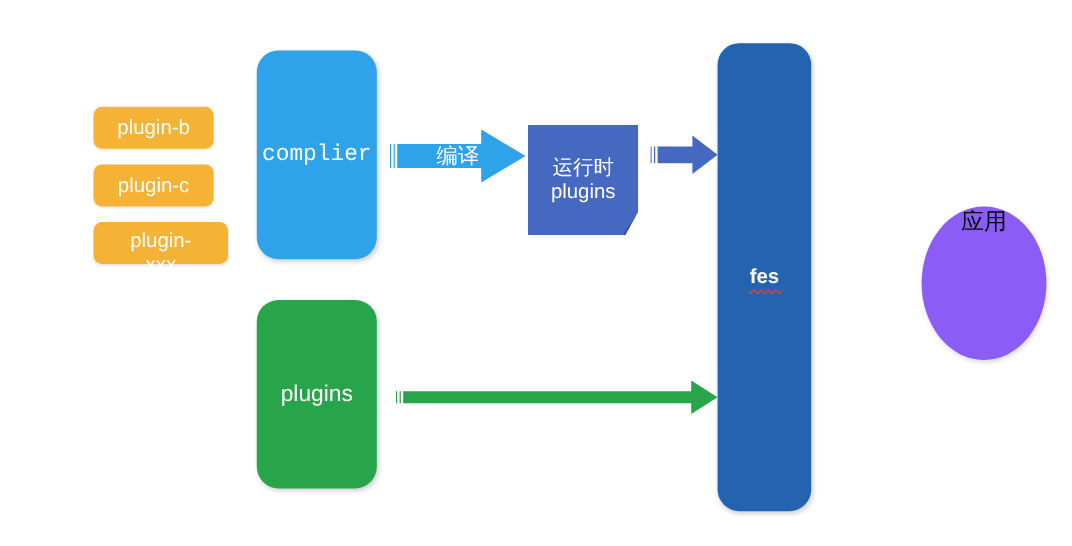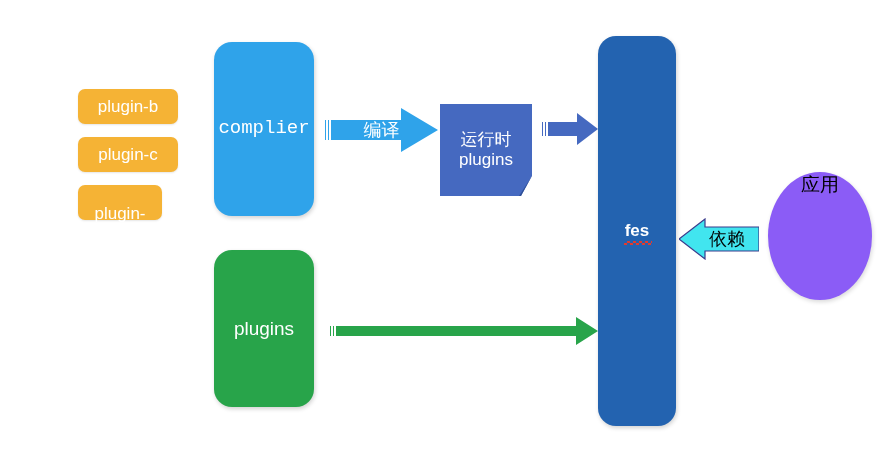--- a/index.html
+++ b/index.html
@@ -147,21 +147,21 @@
 
 
   <div class="node chip chip-wrap" style="left:78px; top:89px; width:100px; height:35px;">
     <span>plugin-b</span>
   </div>
 
   <div class="node chip chip-wrap" style="left:78px; top:137px; width:100px; height:35px;">
     <span>plugin-c</span>
   </div>
 
-  <div class="node chip chip-wrap" style="left:78px; top:185px; width:84px; height:35px; align-items:flex-start; flex-direction:column; justify-content:flex-start; padding-top:19px;">
+  <div class="node chip chip-wrap" style="left:78px; top:185px; width:112px; height:35px; align-items:flex-start; flex-direction:column; justify-content:flex-start; padding-top:6px;">
     <span style="width:100%;">plugin-</span>
     <span style="width:100%;">xxx</span>
   </div>
 
   <div class="node bigbox box-complier" style="left:214px; top:42px; width:100px; height:174px;font-family:Liberation Mono, monospace;">
     <span>complier</span>
   </div>
 
   <div class="node bigbox box-runtime" style="left:214px; top:250px; width:100px; height:157px;">
     <span>plugins</span>
@@ -206,24 +206,18 @@
     <svg class="arrow-shape" viewBox="0 0 268 32" preserveAspectRatio="none">
       <polygon points="0,11 246,11 246,2 268,16 246,30 246,21 0,21" fill="#28a44a"></polygon>
     </svg>
     <span class="tail-stripes">
       <i style="left:1px;"></i>
         <i style="left:4px;"></i>
     </span>
     <span class="arrow-label"></span>
   </div>
 
-  <div class="arrow-right" style="left:679px; top:218px; width:80px; height:42px;">
-    <svg class="arrow-shape" viewBox="0 0 80 42" preserveAspectRatio="none">
-      <polygon points="0,21 26,1 26,9 80,9 80,33 26,33 26,41" fill="#41e5ef" stroke="#3b3b8c" stroke-width="1.2"></polygon>
-    </svg>
-    <span class="arrow-label dark" style="margin-left:16px;">依赖</span>
-  </div>
 
   <div class="ellipse" style="left:768px; top:172px; width:104px; height:128px;">
     <span>应用</span>
   </div>
 
 </div>
 
 </body></html>

